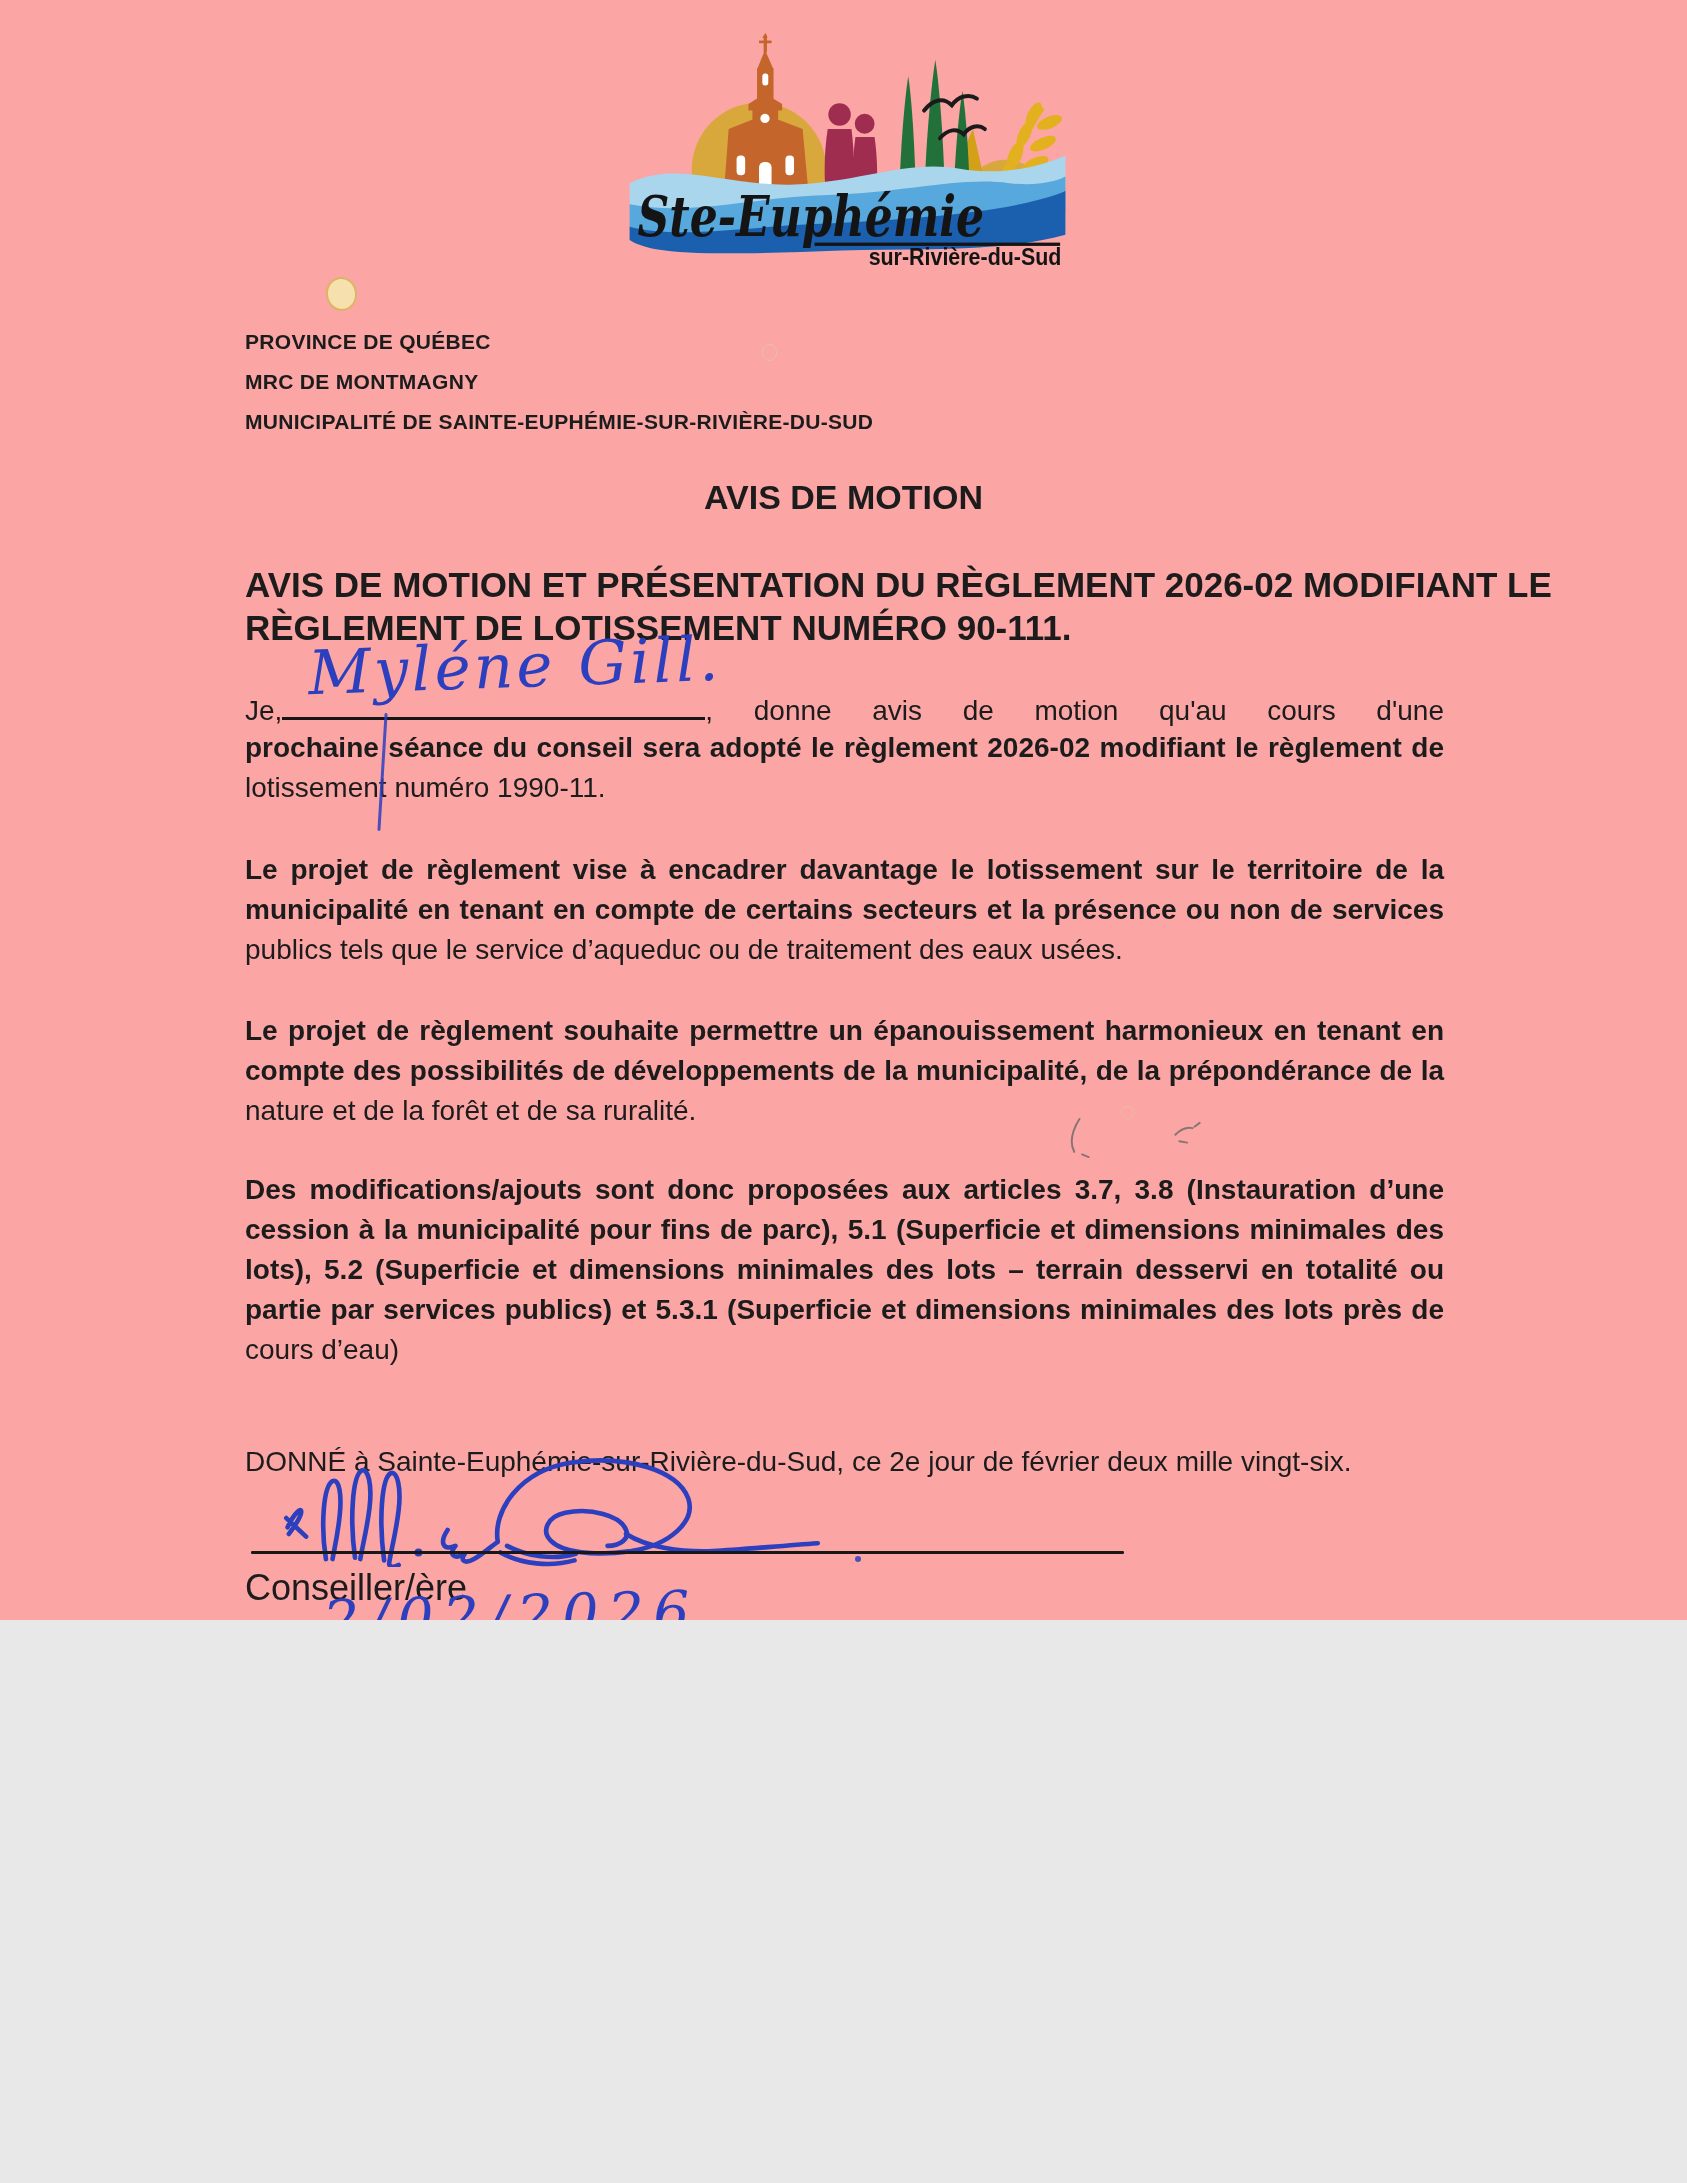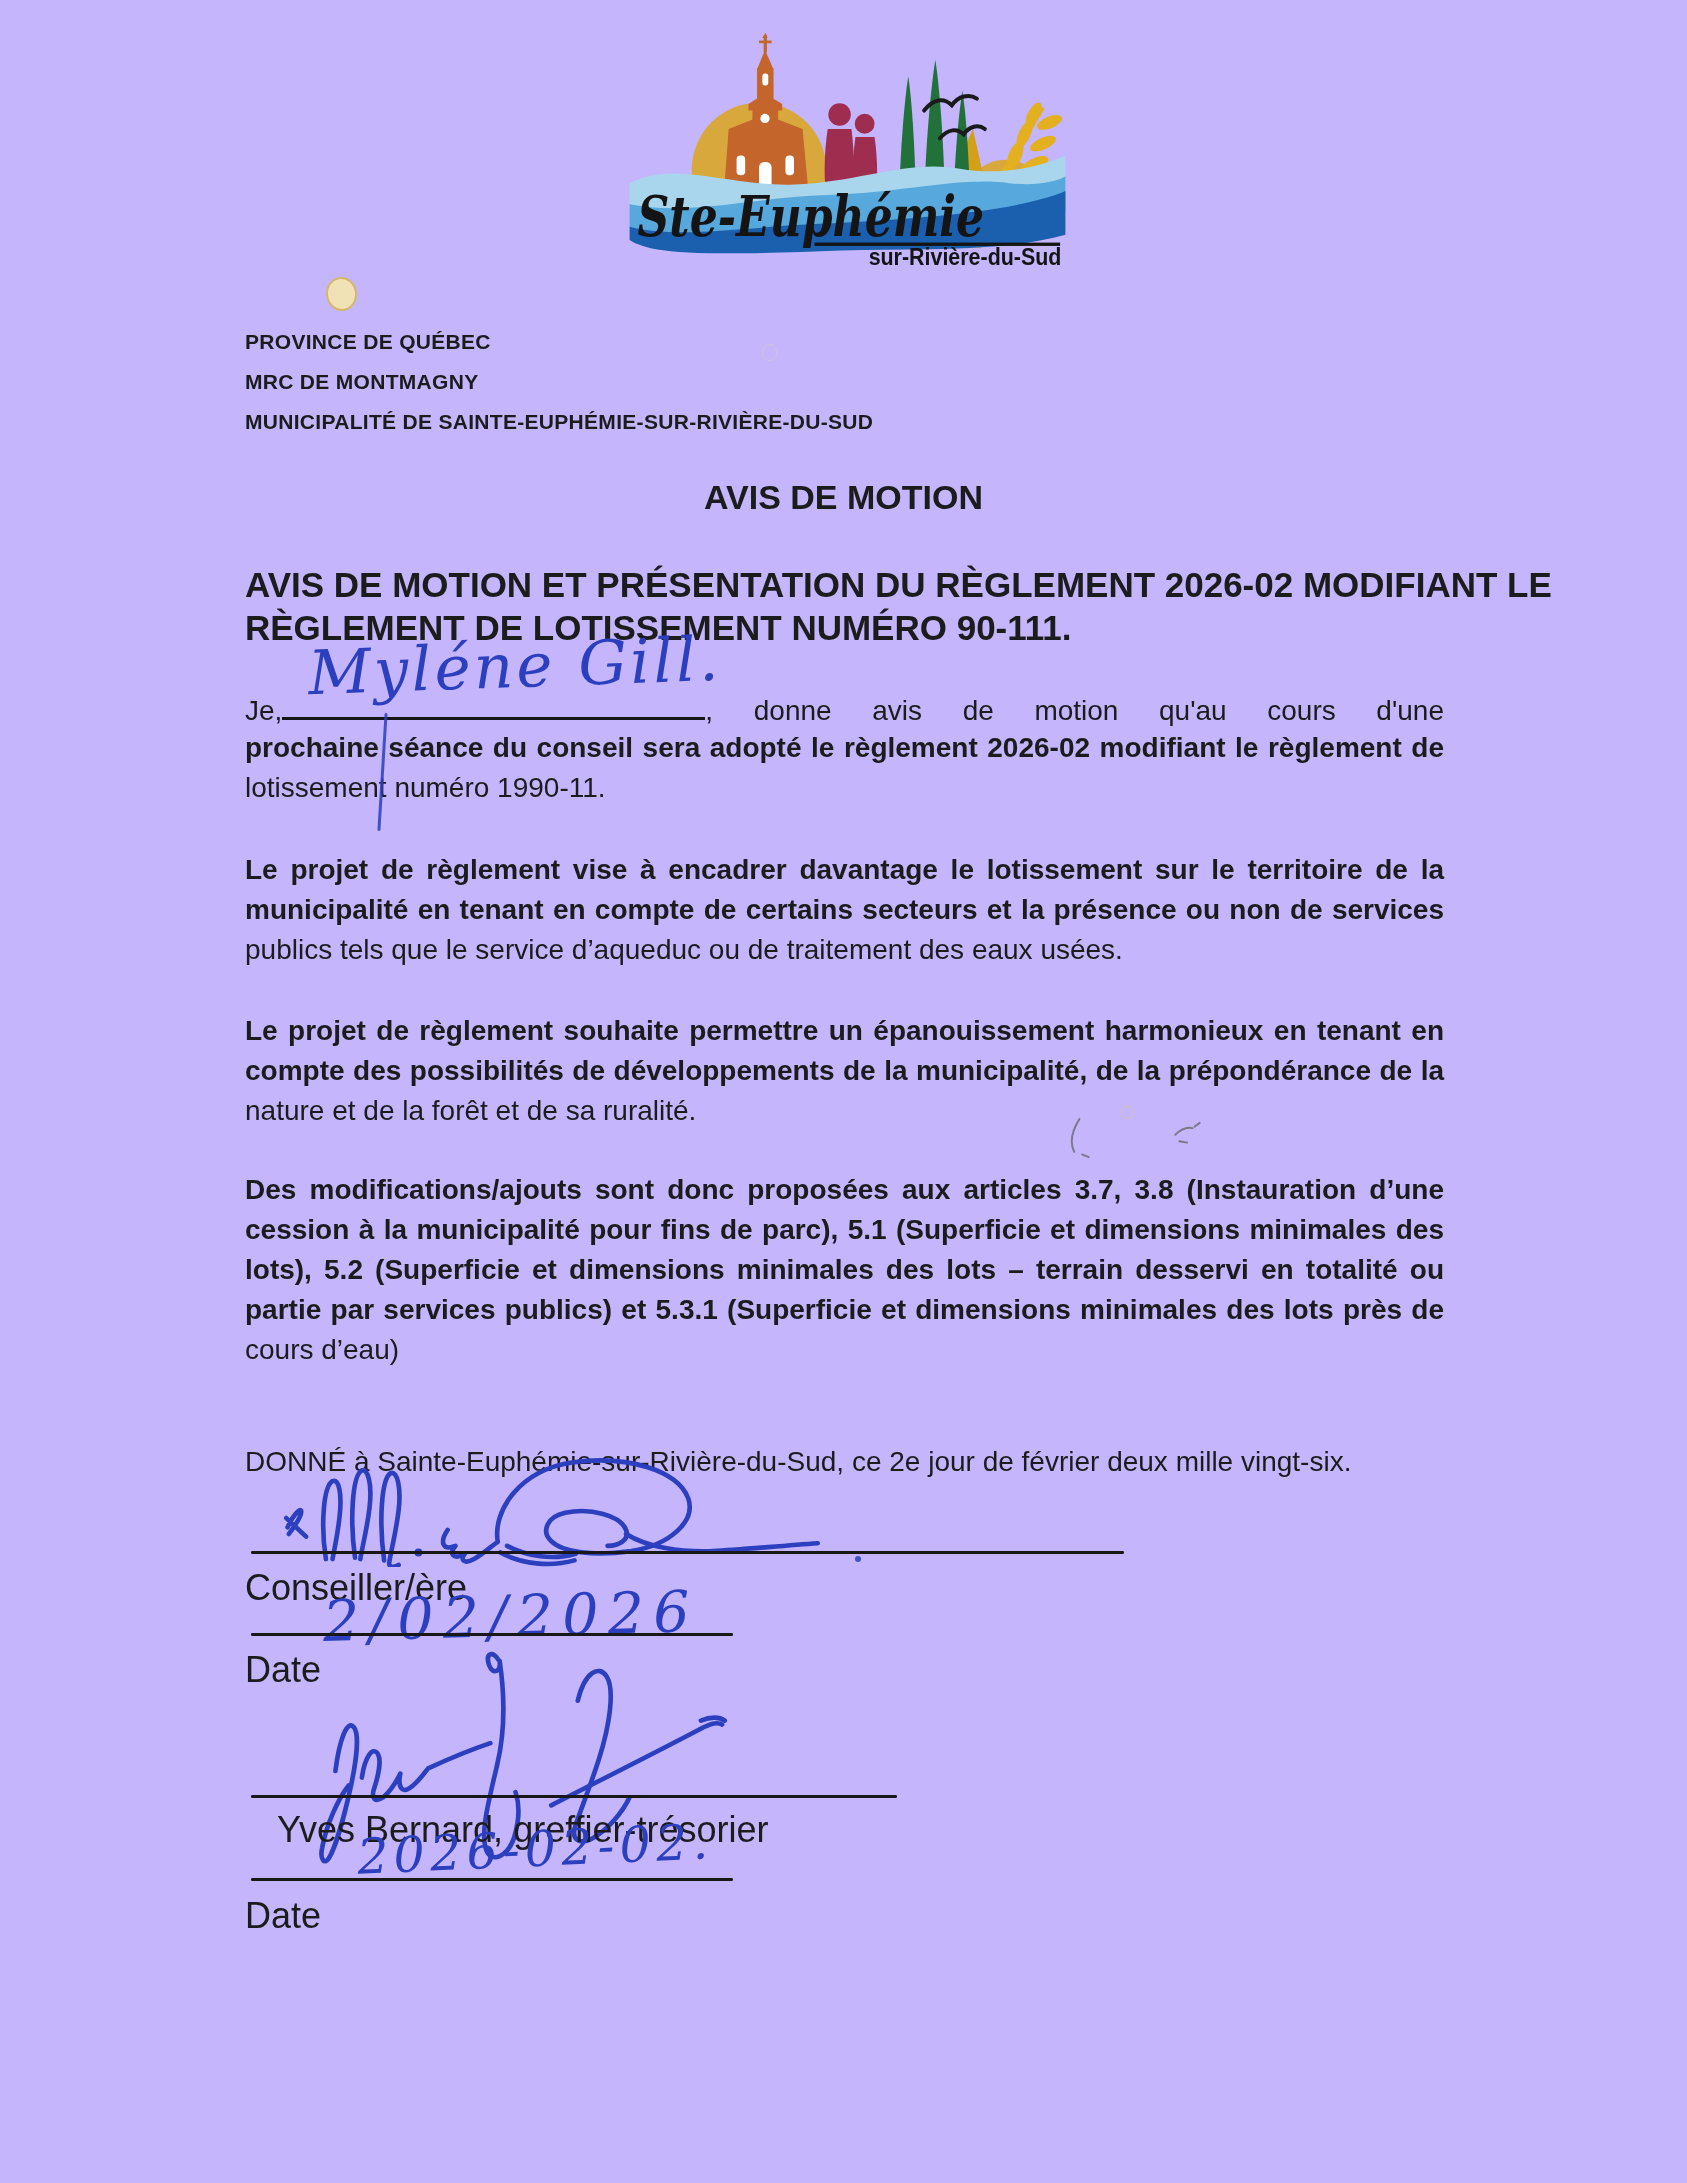--- a/index.html
+++ b/index.html
@@ -1,20 +1,20 @@
 <!DOCTYPE html>
 <html style="font-size:10.6px"><head>
 <meta charset="utf-8">
 <style>
   html,body{margin:0;padding:0;}
   body{background:#e8e8e8;}
   .page{
     position:relative;
-    width:1687px;height:2183px;
-    background:#c4b5fd;
+    width:1687px;height:1620px;
+    background:#fca5a5;
     overflow:hidden;
     font-family:"Liberation Sans",sans-serif;
     color:#1c1c1c;
   }
   
   .abs{position:absolute;}
   .hdr{left:245px;top:322px;font-size:21px;font-weight:bold;line-height:40px;letter-spacing:0.3px;}
   .doc-title{left:0;top:478px;width:1687px;text-align:center;font-size:34px;font-weight:bold;}
   .subject{left:245px;top:563px;width:1257px;font-size:35px;font-weight:bold;line-height:43px;}
   .subject div{white-space:nowrap;}

